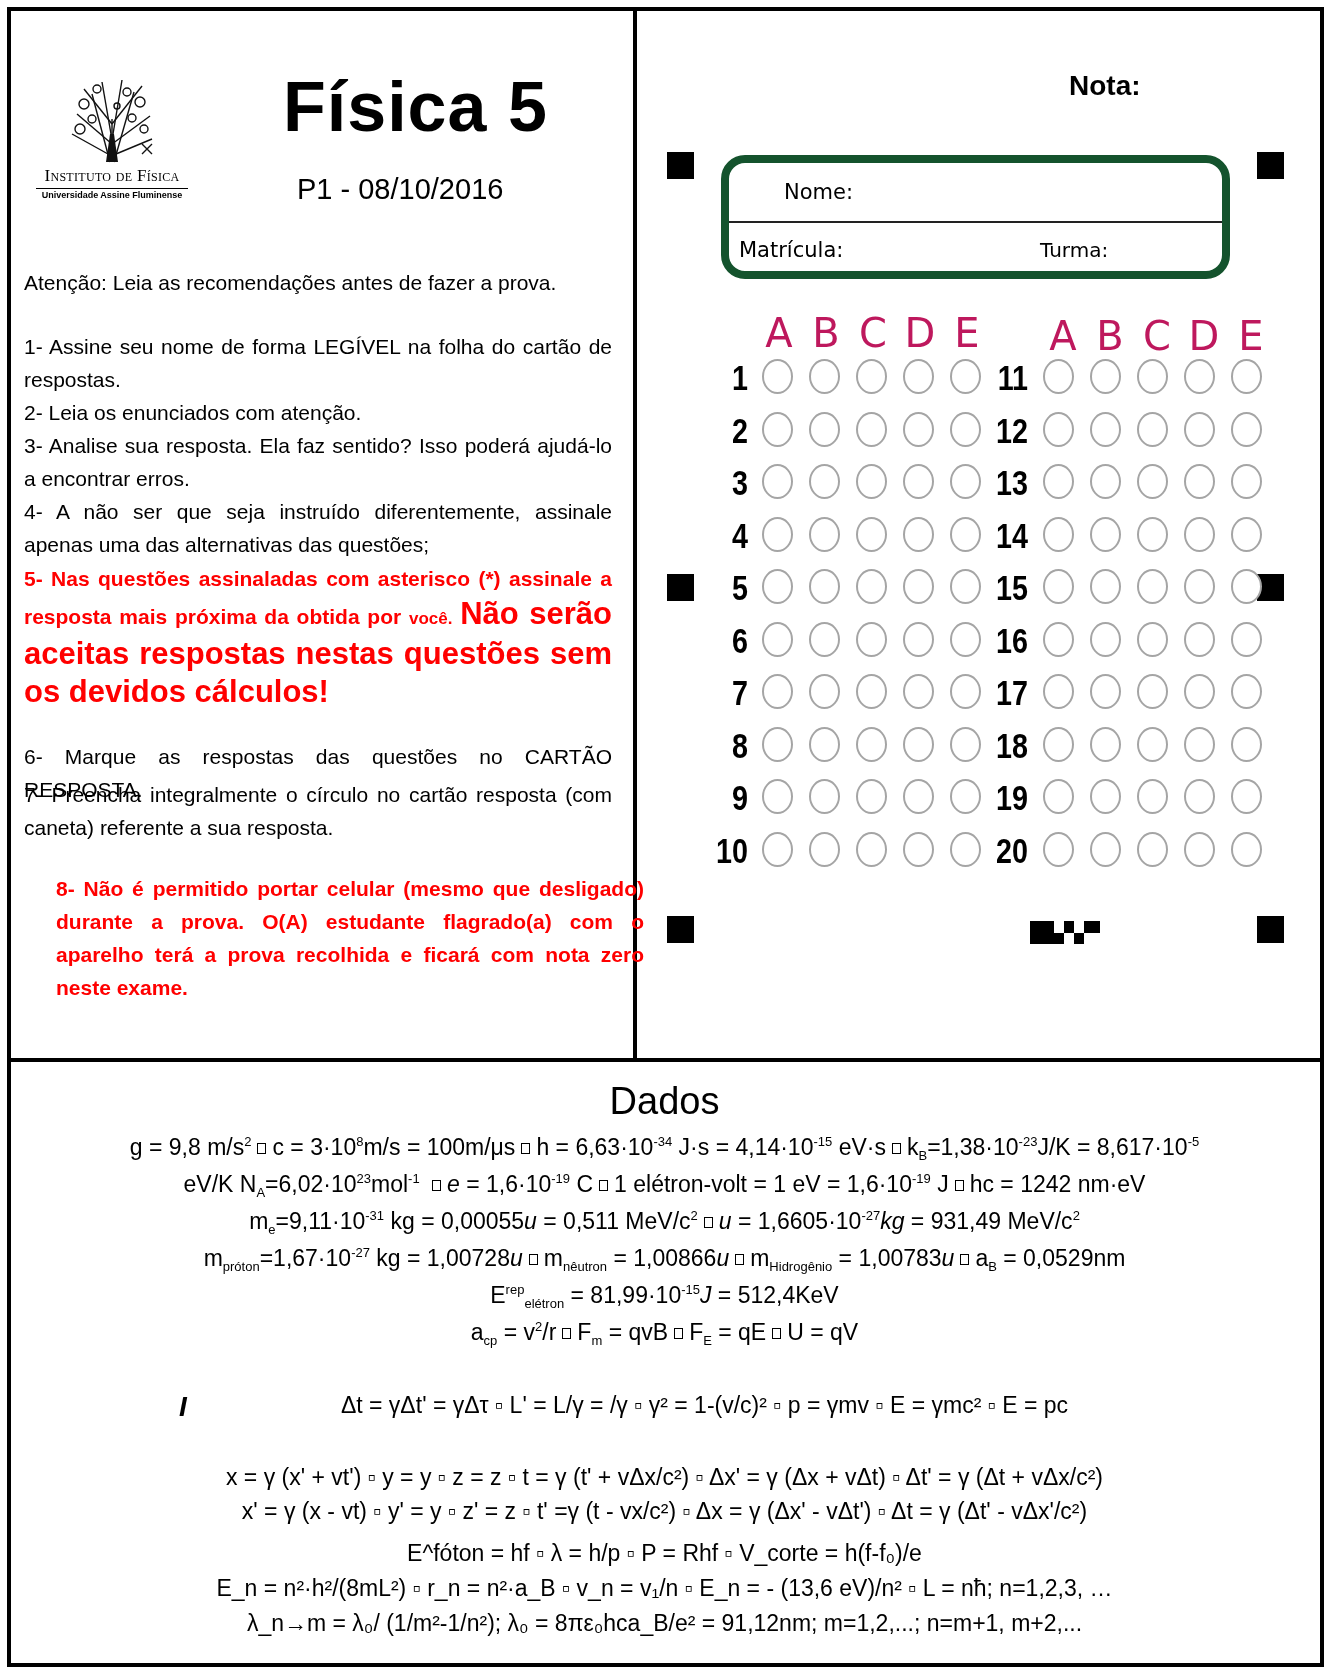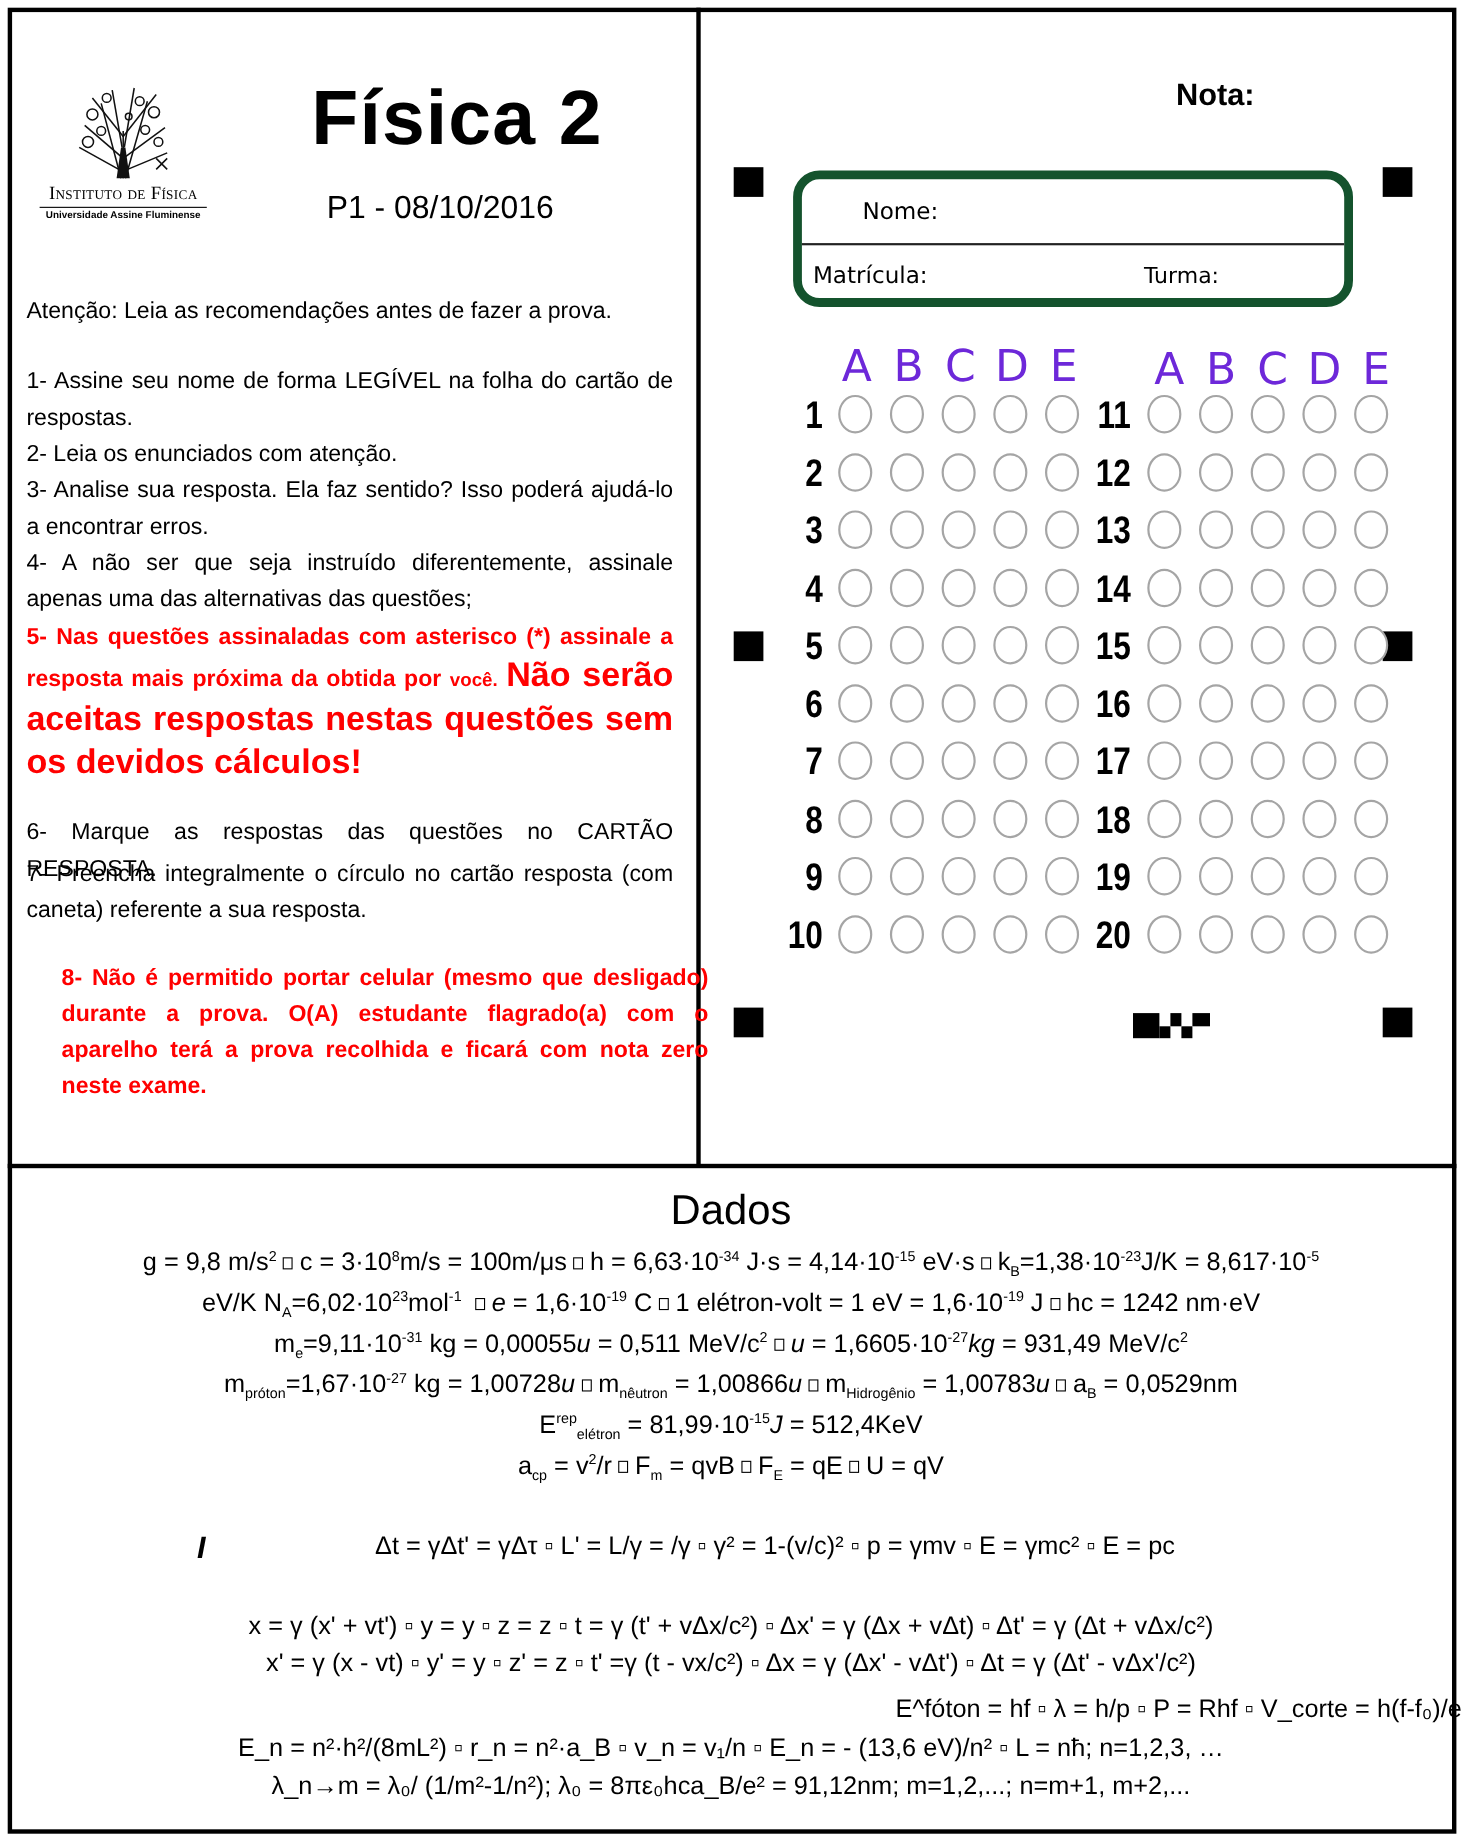--- a/index.html
+++ b/index.html
@@ -31,21 +31,21 @@
   .tiny-red { font-size: 17px; }
 
   
   .nota { position: absolute; left: 1069px; top: 70px; font-size: 28px; font-weight: bold; }
   .mark { position: absolute; width: 27px; height: 27px; background: #000; }
   .idbox { position: absolute; left: 721px; top: 155px; width: 509px; height: 124px;
            border: 8px solid #14532d; border-radius: 24px; box-sizing: border-box; }
   .idbox .line { position: absolute; left: 0; right: 0; top: 58px; height: 2px; background: #222; }
   .idlabel { position: absolute; font-family: "DejaVu Sans", sans-serif; font-size: 21px; }
   .col-head { position: absolute; font-family: "DejaVu Sans", sans-serif; font-size: 40px;
-              letter-spacing: 1px; color: #6d28d9; }
+              letter-spacing: 1px; color: #be185d; }
   .col-head span { display: inline-block; width: 47px; text-align: center; }
   .qnum { position: absolute; font-size: 35px; font-weight: bold; text-align: right; width: 60px;
           transform: scaleX(0.82); transform-origin: right center; line-height: 1; }
   .bubble { position: absolute; width: 31px; height: 35px; border: 2px solid #a5a5a5;
             border-radius: 50%; box-sizing: border-box; background: #fff; cursor: pointer; }
   .code { position: absolute; left: 1030px; top: 921px; width: 70px; height: 23px; }
 
   
   .dados-title { position: absolute; left: 0; width: 1329px; top: 1080px; text-align: center;
                  font-size: 38px; }
@@ -89,21 +89,21 @@
         <circle cx="70" cy="44" r="4"></circle>
         <circle cx="55" cy="32" r="3"></circle>
       <path d="M80 70 L90 80 M90 70 L80 80"></path>
     </g>
     <path d="M44 88 L56 88 L52 60 L48 60 Z" fill="#111"></path>
   </svg>
   <div class="logo-name">Instituto de Física</div>
   <div class="logo-sub">Universidade Assine Fluminense</div>
 </div>
 
-<div class="title">Física 2</div>
+<div class="title">Física 5</div>
 <div class="subtitle">P1 - 08/10/2016</div>
 
 <div class="instr" style="top:266px;">Atenção: Leia as recomendações antes de fazer a prova.</div>
 <div class="instr" style="top:330px;">1- Assine seu nome de forma LEGÍVEL na folha do cartão de respostas.</div>
 <div class="instr" style="top:396px;">2- Leia os enunciados com atenção.</div>
 <div class="instr" style="top:429px;">3- Analise sua resposta. Ela faz sentido? Isso poderá ajudá-lo a encontrar erros.</div>
 <div class="instr" style="top:495px;">4- A não ser que seja instruído diferentemente, assinale apenas uma das alternativas das questões;</div>
 <div class="instr red" style="top:562px;">
   <span>5- Nas questões assinaladas com asterisco (*) assinale a resposta mais próxima da obtida por</span>
   <span class="tiny-red">você.</span>
@@ -286,15 +286,15 @@
 </div>
 <div class="dline" style="top:1320px;">
   <span>a</span><sub>cp</sub><span> = v</span><sup>2</sup><span>/r</span><span class="sep"></span><span>F</span><sub>m</sub><span> = qvB</span><span class="sep"></span><span>F</span><sub>E</sub><span> = qE</span><span class="sep"></span><span>U = qV</span>
 </div>
 
 <div class="rel-icon">I</div>
 <div class="dline fline" style="top:1394px; left:40px;">Δt = γΔt' = γΔτ ▫ L' = L/γ = /γ ▫ γ² = 1-(v/c)² ▫ p = γmv ▫ E = γmc² ▫ E = pc</div>
 <div class="dline fline" style="top:1500px;">x' = γ (x - vt) ▫ y' = y ▫ z' = z ▫ t' =γ (t - vx/c²) ▫ Δx = γ (Δx' - vΔt') ▫ Δt = γ (Δt' - vΔx'/c²)</div>
 <div class="dline fline" style="top:1466px;">x = γ (x' + vt') ▫ y = y ▫ z = z ▫ t = γ (t' + vΔx/c²) ▫ Δx' = γ (Δx + vΔt) ▫ Δt' = γ (Δt + vΔx/c²)</div>
 
-<div class="dline fline" style="top:1542px;text-align:right;">E^fóton = hf ▫ λ = h/p ▫ P = Rhf ▫ V_corte = h(f-f₀)/e</div>
+<div class="dline fline" style="top:1542px;">E^fóton = hf ▫ λ = h/p ▫ P = Rhf ▫ V_corte = h(f-f₀)/e</div>
 <div class="dline fline" style="top:1577px;">E_n = n²·h²/(8mL²) ▫ r_n = n²·a_B ▫ v_n = v₁/n ▫ E_n = - (13,6 eV)/n² ▫ L = nħ; n=1,2,3, …</div>
 <div class="dline fline" style="top:1612px;">λ_n→m = λ₀/ (1/m²-1/n²); λ₀ = 8πε₀hca_B/e² = 91,12nm; m=1,2,...; n=m+1, m+2,...</div>
 
 </body></html>

